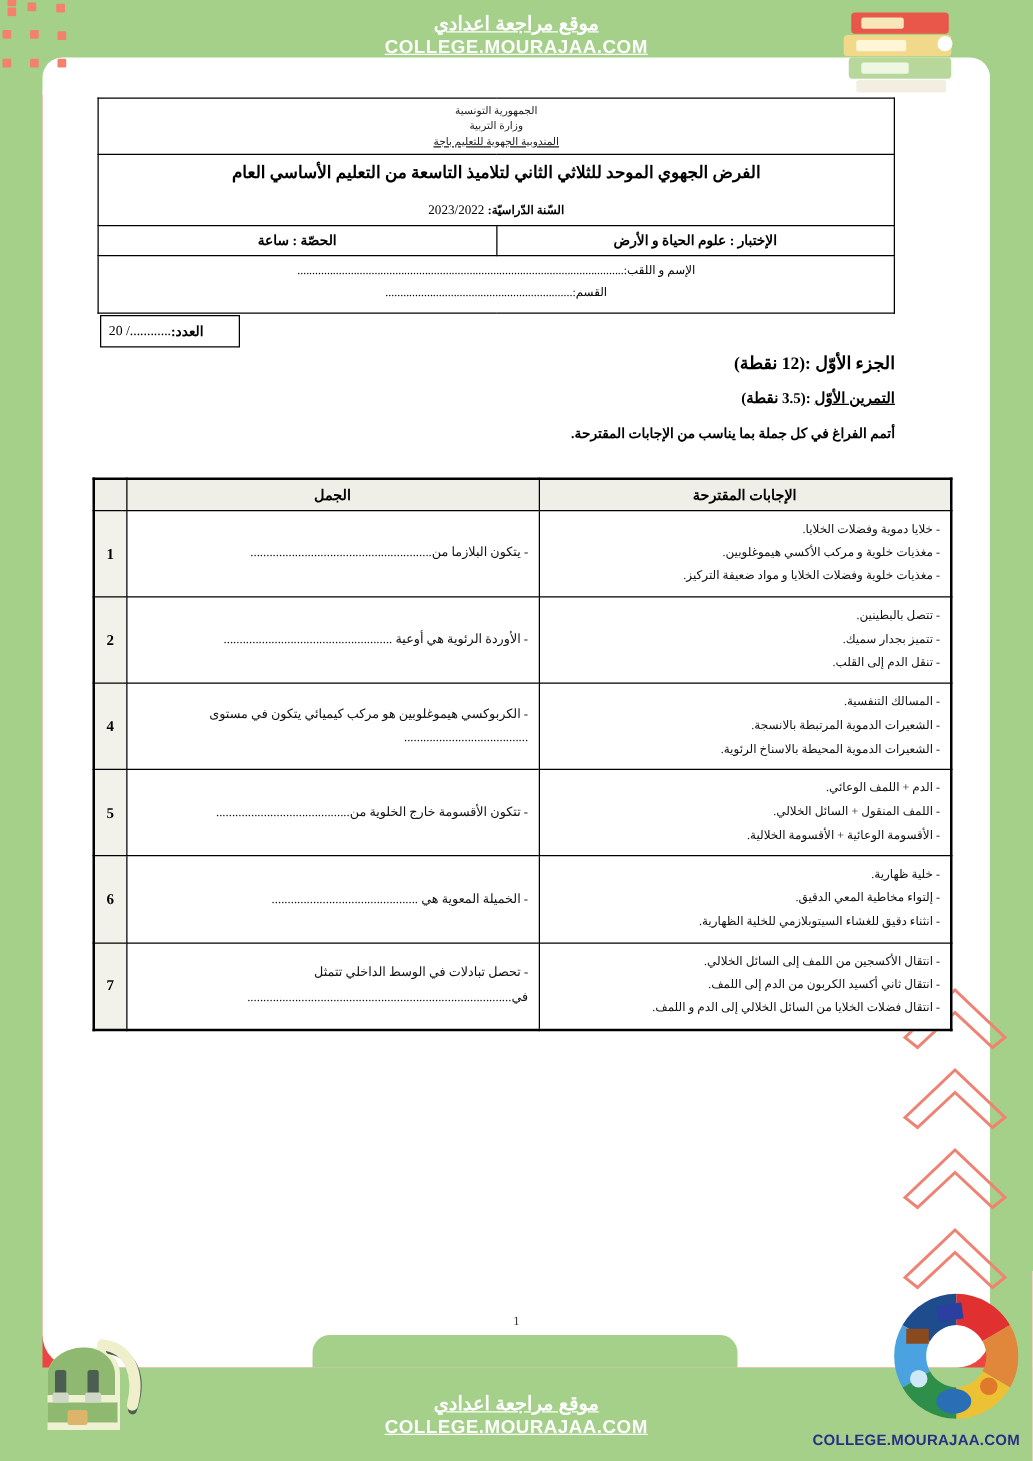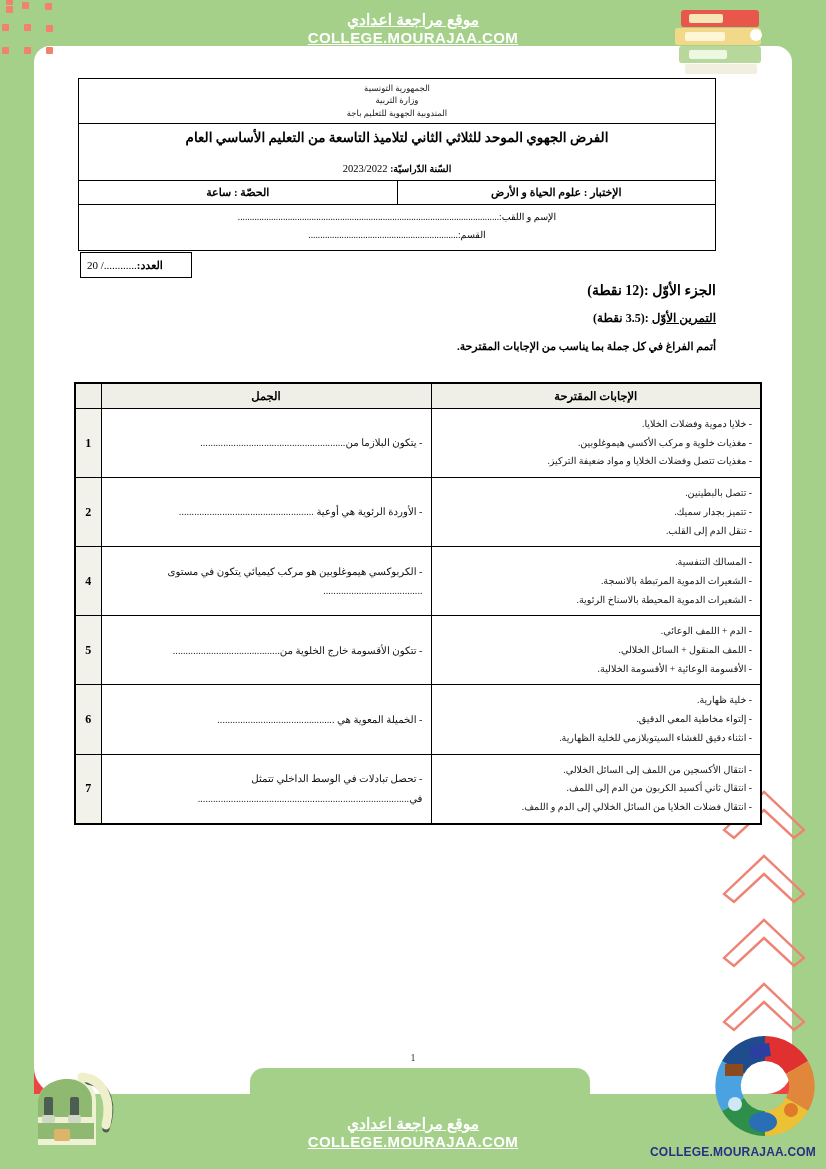--- a/index.html
+++ b/index.html
@@ -125,21 +125,21 @@
     padding: 2px 6px;
     text-align: center;
     vertical-align: middle;
   }
   .ministry {
     font-size: 8.5px;
     line-height: 1.45;
     padding: 3px 0 4px 0 !important;
     color: #1b1b1b;
   }
-  .ministry div:last-child { }
+  .ministry div:last-child { text-decoration: underline; }
   .exam-title {
     font-size: 13.5px;
     font-weight: bold;
     line-height: 1.35;
     padding: 5px 4px 4px 4px !important;
   }
   .exam-title .year {
     display: block;
     font-size: 10.5px;
     font-weight: normal;
@@ -385,21 +385,21 @@
         <th class="col-ans">الإجابات المقترحة</th>
         <th class="col-sent">الجمل</th>
         <th class="col-num"></th>
       </tr>
     </thead>
     <tbody>
         <tr>
           <td class="cell-ans">
             <div>- خلايا دموية وفضلات الخلايا.</div>
             <div>- مغذيات خلوية و مركب الأكسي هيموغلوبين.</div>
-            <div>- مغذيات تتصل وفضلات الخلايا و مواد ضعيفة التركيز.</div>
+            <div>- مغذيات خلوية وفضلات الخلايا و مواد ضعيفة التركيز.</div>
           </td>
           <td class="cell-sent">- يتكون البلازما من.........................................................</td>
           <td class="cell-num">1</td>
         </tr>
         <tr>
           <td class="cell-ans">
             <div>- تتصل بالبطينين.</div>
             <div>- تتميز بجدار سميك.</div>
             <div>- تنقل الدم إلى القلب.</div>
           </td>

